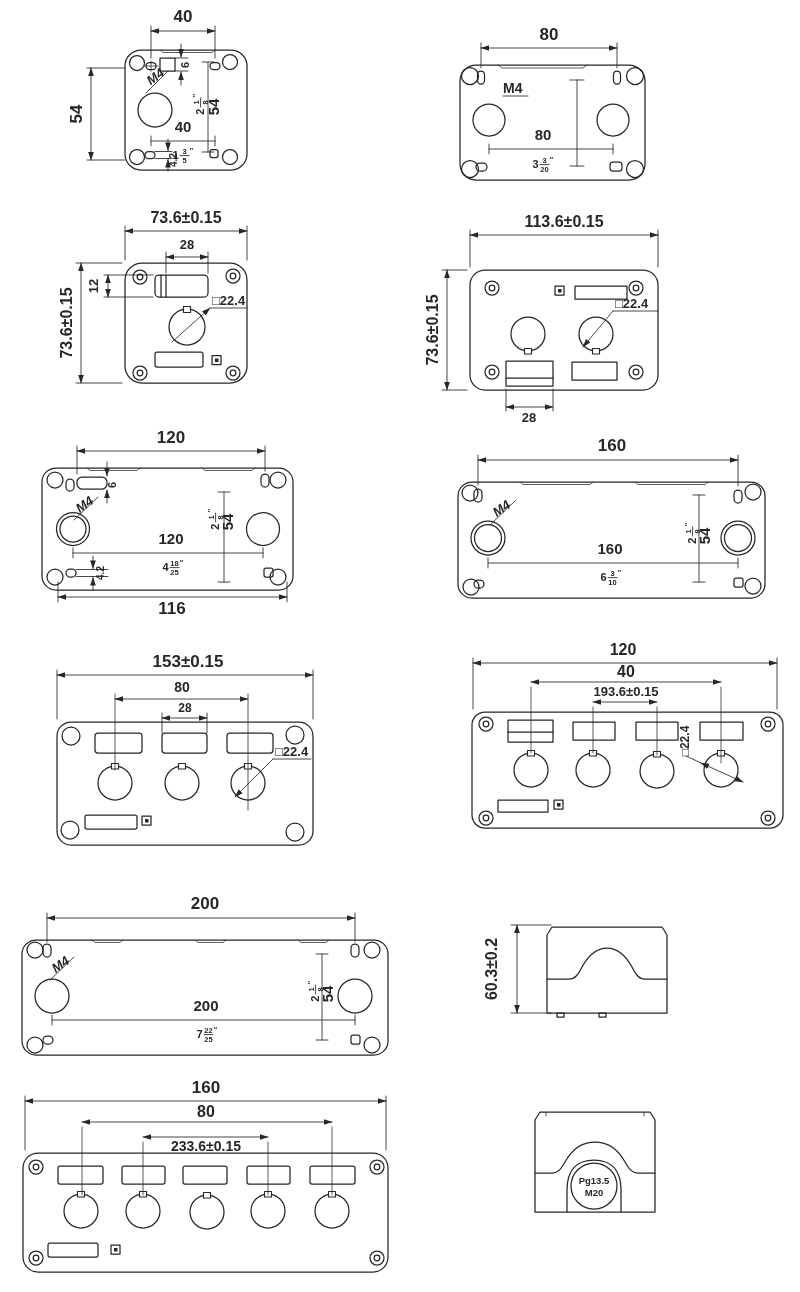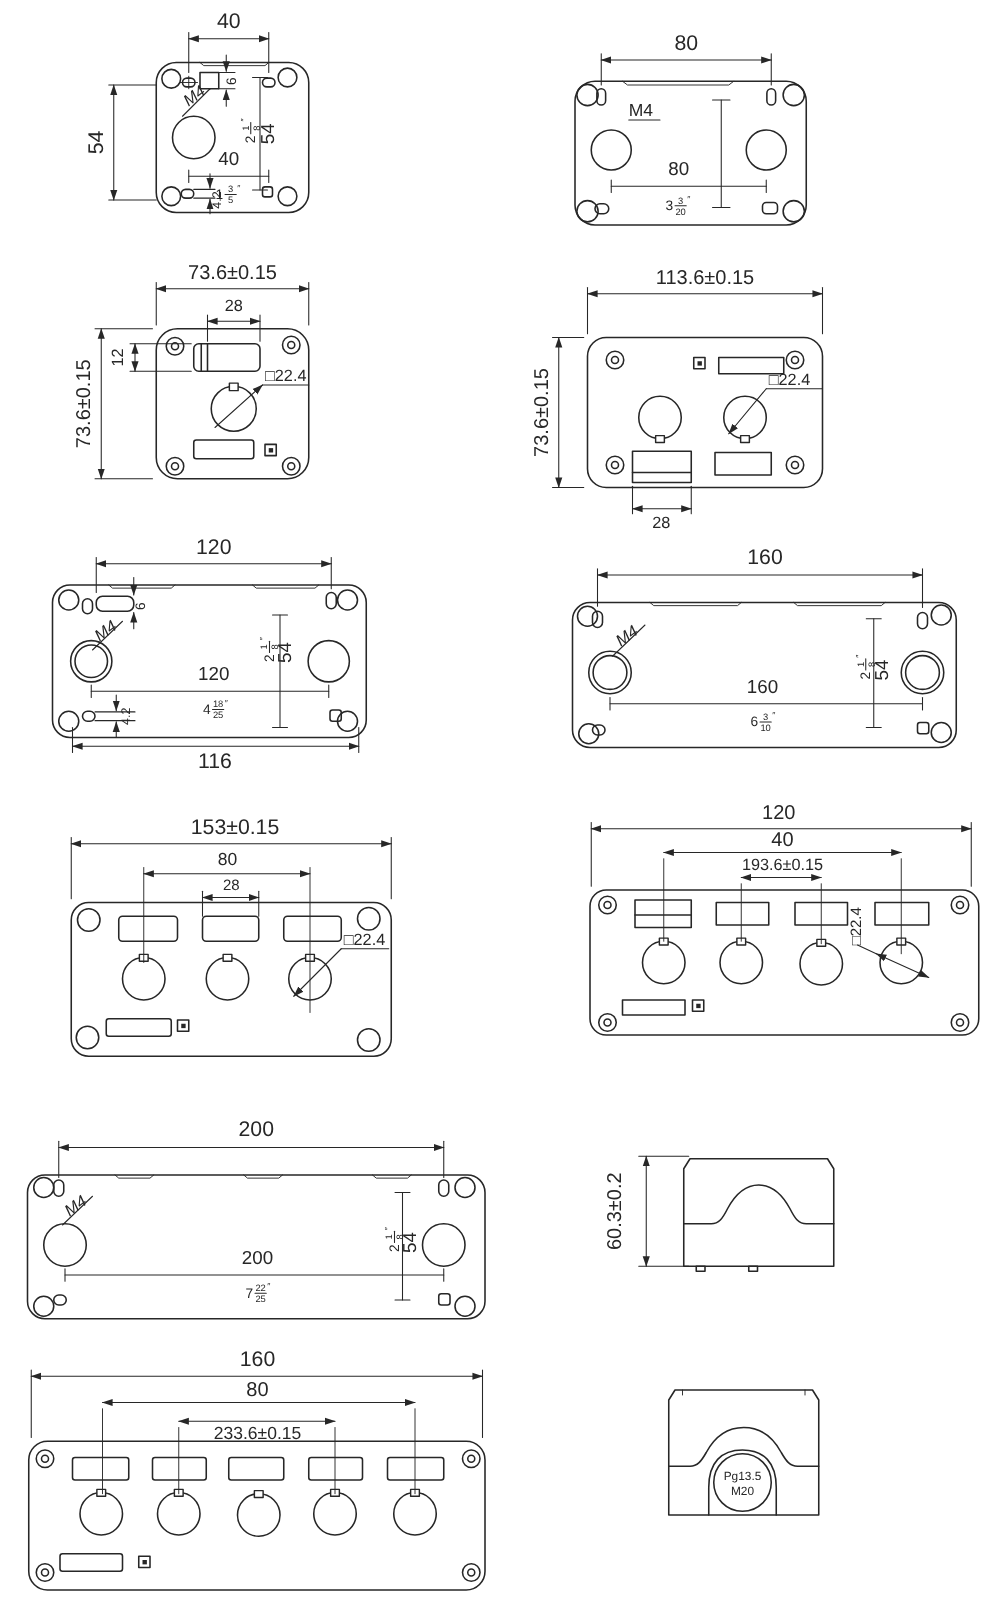--- a/index.html
+++ b/index.html
@@ -1,17 +1,17 @@
 <!DOCTYPE html>
 <html><head>
 <meta charset="utf-8">
 <style>
   html,body{margin:0;padding:0;background:#ffffff;}
   #canvas{position:relative;width:800px;height:1292px;background:#ffffff;overflow:hidden;
-          font-family:"Liberation Sans","DejaVu Sans",sans-serif;}
+          font-family:"Liberation Sans","DejaVu Sans",sans-serif;font-weight:bold;}
   svg.dwg{position:absolute;overflow:visible;}
   .b{stroke:#272727;stroke-width:1.25;fill:none;stroke-linejoin:round;stroke-linecap:round;}
   .dim{stroke:#272727;stroke-width:.85;fill:none;stroke-linecap:round;}
   .thin{stroke:#272727;stroke-width:.75;fill:none;}
   .fill{fill:#272727;stroke:none;}
   .wf{fill:#ffffff;stroke:#272727;stroke-width:1.15;}
   text{fill:#272727;stroke:none;font-family:"Liberation Sans","DejaVu Sans",sans-serif;}
   .t17{font-size:17px;} .t16{font-size:16px;} .t15{font-size:15px;} .t14{font-size:14px;}
   .t13{font-size:13px;} .t12{font-size:12px;} .t11{font-size:11px;} .t10{font-size:10px;}
   .t9{font-size:9.5px;}

